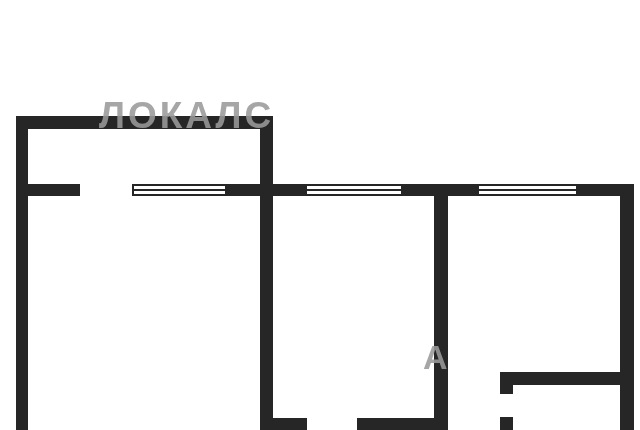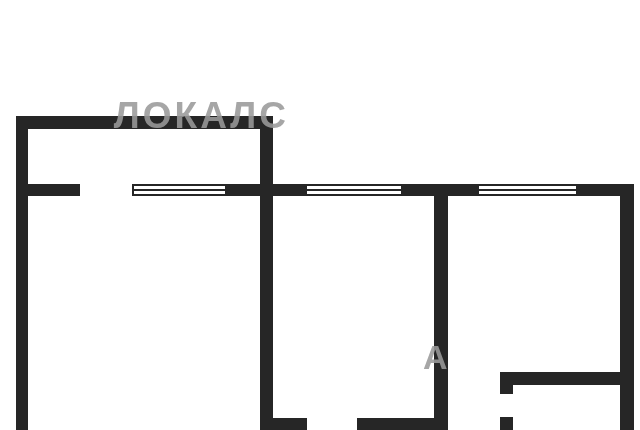--- a/index.html
+++ b/index.html
@@ -50,21 +50,20 @@
     top: 102px;
     width: 190px;
     height: 27px;
     overflow: hidden;
     font-size: 37px;
     letter-spacing: 3px;
   }
   .watermark-main span {
     display: block;
     line-height: 27px; 
-    text-align: right;
   }
   .watermark-fragment {
     left: 423px;
     top: 338px;
     font-size: 34px;
     letter-spacing: 0;
   }
 </style>
 </head>
 <body>

